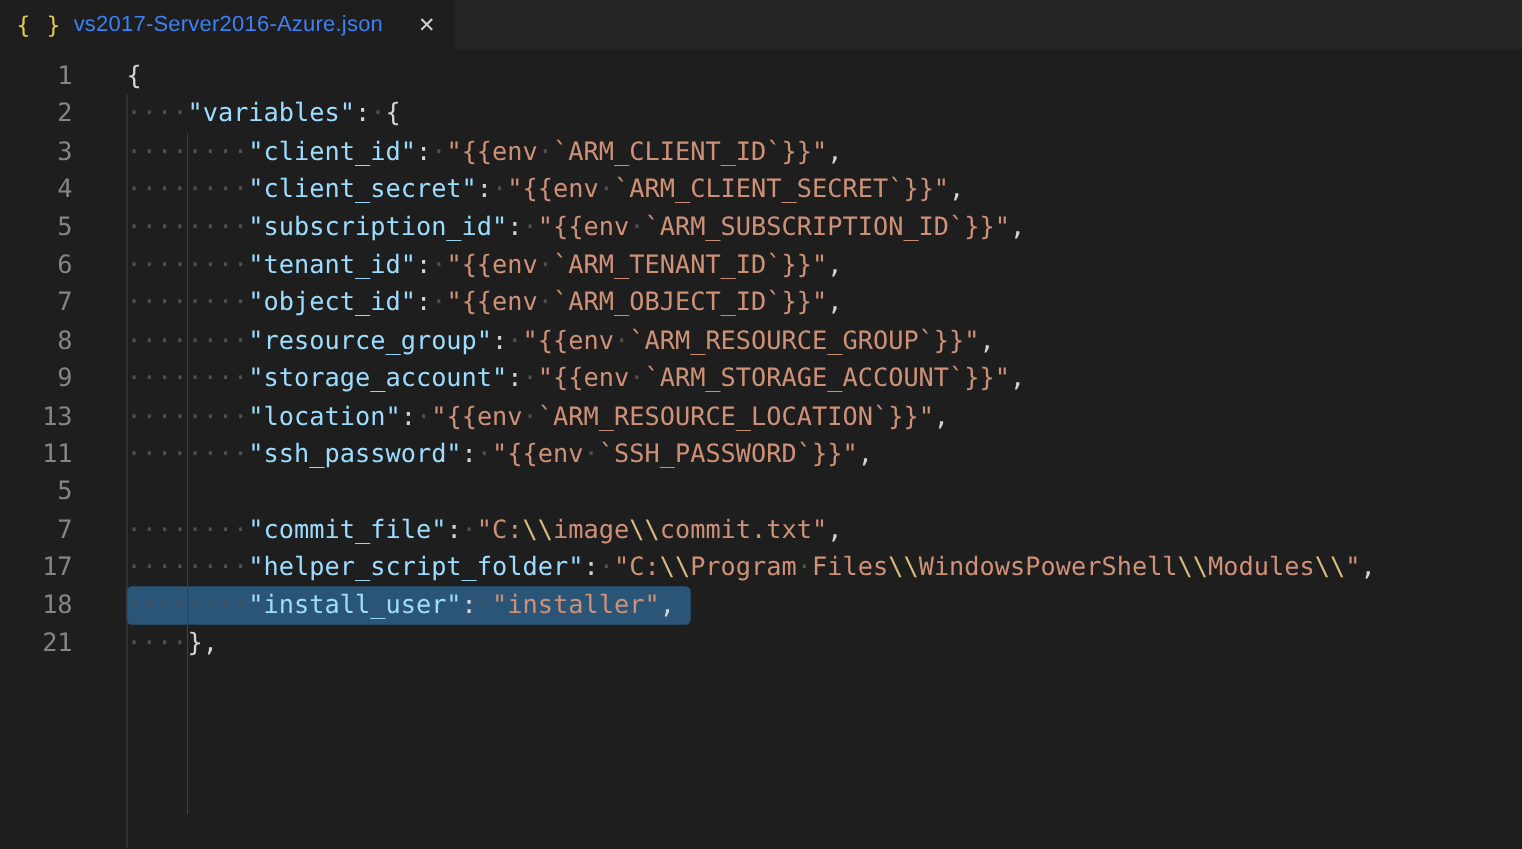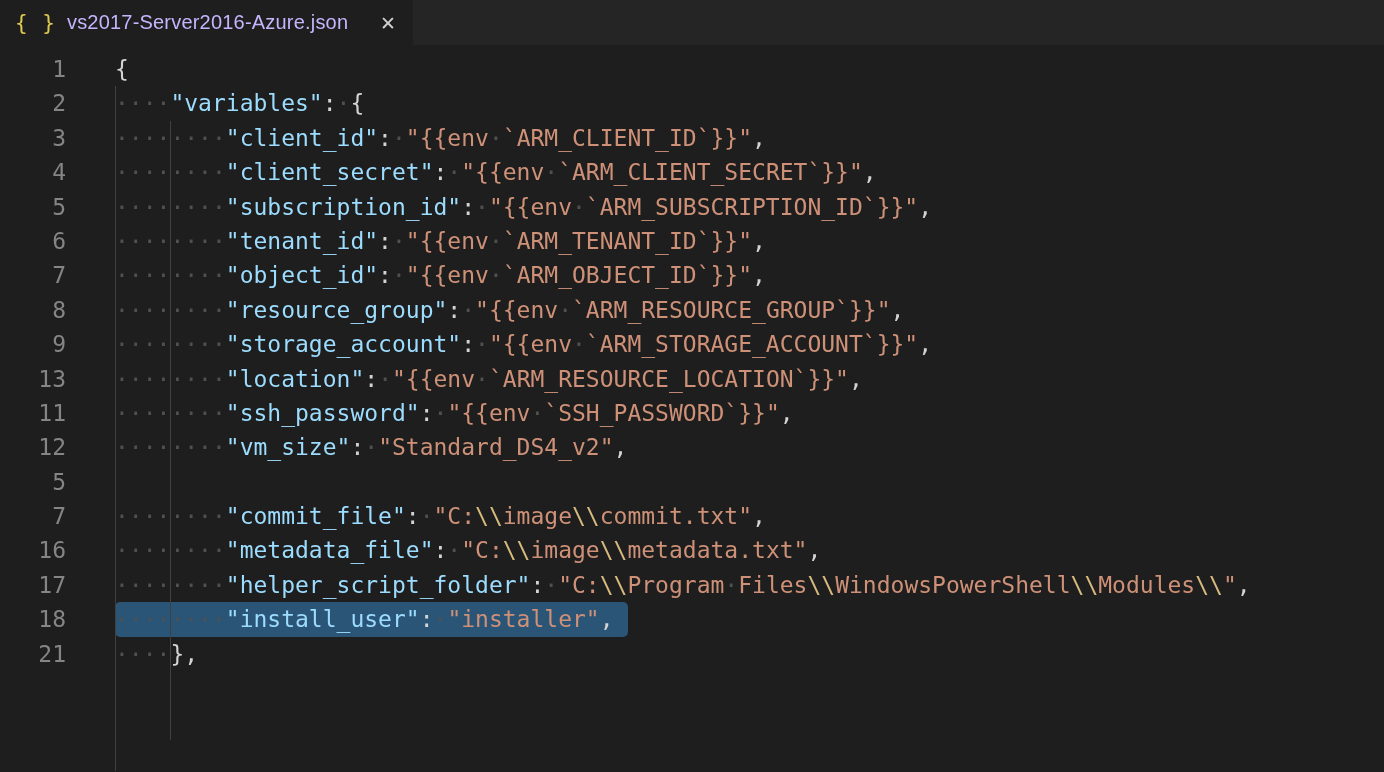--- a/index.html
+++ b/index.html
@@ -18,21 +18,21 @@
     width:413px; height:45px; background:#1e1e1e;
     display:flex; align-items:center; padding:0 14px 0 15px;
     cursor:pointer;
   }
   .tab-icon {
     font-family:"DejaVu Sans Mono", monospace;
     font-size:21px; color:#e0ca4e; letter-spacing:1px;
     margin-right:11px; white-space:pre;
   }
   .tab-title {
-    font-size:20px; color:#c4b5fd; letter-spacing:0.2px;
+    font-size:20px; color:#3b82f6; letter-spacing:0.2px;
     flex:1 1 auto; white-space:nowrap; overflow:hidden;
   }
   .tab-close {
     font-family:"DejaVu Sans", sans-serif;
     font-size:19px; font-weight:bold; color:#d0d0d0;
     margin-left:12px; padding:1px 3px; border-radius:4px; cursor:pointer;
   }
   
   .editor {
     position:absolute; top:45px; left:0; width:1384px; height:727px;
@@ -85,23 +85,21 @@
         <div class="row"><div class="ln">2</div><div class="code"><span class="ws">····</span><span class="k">"variables"</span><span class="p">:</span><span class="ws">·</span><span class="p">{</span></div></div>
         <div class="row"><div class="ln">3</div><div class="code"><span class="ws">········</span><span class="k">"client_id"</span><span class="p">:</span><span class="ws">·</span><span class="v">"{{env</span><span class="ws">·</span><span class="v">`ARM_CLIENT_ID`}}"</span><span class="p">,</span></div></div>
         <div class="row"><div class="ln">4</div><div class="code"><span class="ws">········</span><span class="k">"client_secret"</span><span class="p">:</span><span class="ws">·</span><span class="v">"{{env</span><span class="ws">·</span><span class="v">`ARM_CLIENT_SECRET`}}"</span><span class="p">,</span></div></div>
         <div class="row"><div class="ln">5</div><div class="code"><span class="ws">········</span><span class="k">"subscription_id"</span><span class="p">:</span><span class="ws">·</span><span class="v">"{{env</span><span class="ws">·</span><span class="v">`ARM_SUBSCRIPTION_ID`}}"</span><span class="p">,</span></div></div>
         <div class="row"><div class="ln">6</div><div class="code"><span class="ws">········</span><span class="k">"tenant_id"</span><span class="p">:</span><span class="ws">·</span><span class="v">"{{env</span><span class="ws">·</span><span class="v">`ARM_TENANT_ID`}}"</span><span class="p">,</span></div></div>
         <div class="row"><div class="ln">7</div><div class="code"><span class="ws">········</span><span class="k">"object_id"</span><span class="p">:</span><span class="ws">·</span><span class="v">"{{env</span><span class="ws">·</span><span class="v">`ARM_OBJECT_ID`}}"</span><span class="p">,</span></div></div>
         <div class="row"><div class="ln">8</div><div class="code"><span class="ws">········</span><span class="k">"resource_group"</span><span class="p">:</span><span class="ws">·</span><span class="v">"{{env</span><span class="ws">·</span><span class="v">`ARM_RESOURCE_GROUP`}}"</span><span class="p">,</span></div></div>
         <div class="row"><div class="ln">9</div><div class="code"><span class="ws">········</span><span class="k">"storage_account"</span><span class="p">:</span><span class="ws">·</span><span class="v">"{{env</span><span class="ws">·</span><span class="v">`ARM_STORAGE_ACCOUNT`}}"</span><span class="p">,</span></div></div>
         <div class="row"><div class="ln">13</div><div class="code"><span class="ws">········</span><span class="k">"location"</span><span class="p">:</span><span class="ws">·</span><span class="v">"{{env</span><span class="ws">·</span><span class="v">`ARM_RESOURCE_LOCATION`}}"</span><span class="p">,</span></div></div>
         <div class="row"><div class="ln">11</div><div class="code"><span class="ws">········</span><span class="k">"ssh_password"</span><span class="p">:</span><span class="ws">·</span><span class="v">"{{env</span><span class="ws">·</span><span class="v">`SSH_PASSWORD`}}"</span><span class="p">,</span></div></div>
-        <div class="row"><div class="ln">12</div><div class="code"><span class="ws">········</span><span class="k">"vm_size"</span><span class="p">:</span><span class="ws">·</span><span class="v">"Standard_DS4_v2"</span><span class="p">,</span></div></div>
         <div class="row"><div class="ln">5</div><div class="code"></div></div>
         <div class="row"><div class="ln">7</div><div class="code"><span class="ws">········</span><span class="k">"commit_file"</span><span class="p">:</span><span class="ws">·</span><span class="v">"C:</span><span class="e">\\</span><span class="v">image</span><span class="e">\\</span><span class="v">commit.txt"</span><span class="p">,</span></div></div>
-        <div class="row"><div class="ln">16</div><div class="code"><span class="ws">········</span><span class="k">"metadata_file"</span><span class="p">:</span><span class="ws">·</span><span class="v">"C:</span><span class="e">\\</span><span class="v">image</span><span class="e">\\</span><span class="v">metadata.txt"</span><span class="p">,</span></div></div>
         <div class="row"><div class="ln">17</div><div class="code"><span class="ws">········</span><span class="k">"helper_script_folder"</span><span class="p">:</span><span class="ws">·</span><span class="v">"C:</span><span class="e">\\</span><span class="v">Program</span><span class="ws">·</span><span class="v">Files</span><span class="e">\\</span><span class="v">WindowsPowerShell</span><span class="e">\\</span><span class="v">Modules</span><span class="e">\\</span><span class="v">"</span><span class="p">,</span></div></div>
         <div class="row"><div class="ln">18</div><div class="code"><span class="selbg"><span class="ws">········</span><span class="k">"install_user"</span><span class="p">:</span><span class="ws">·</span><span class="v">"installer"</span><span class="p">,</span><span class="stub"></span></span></div></div>
         <div class="row"><div class="ln">21</div><div class="code"><span class="ws">····</span><span class="p">},</span></div></div>
       </div>
   </div>
 
 </div>
 
 </body></html>

